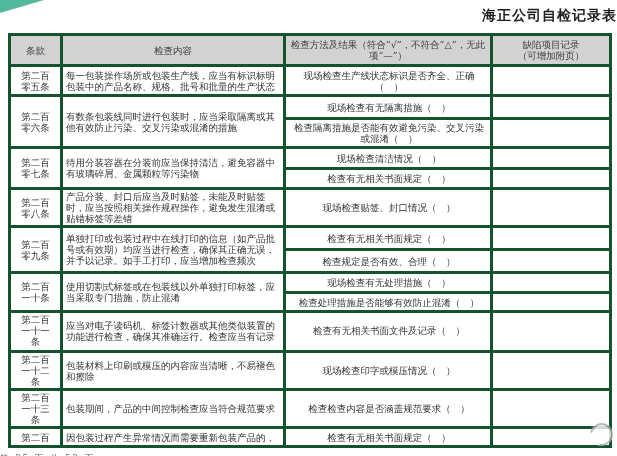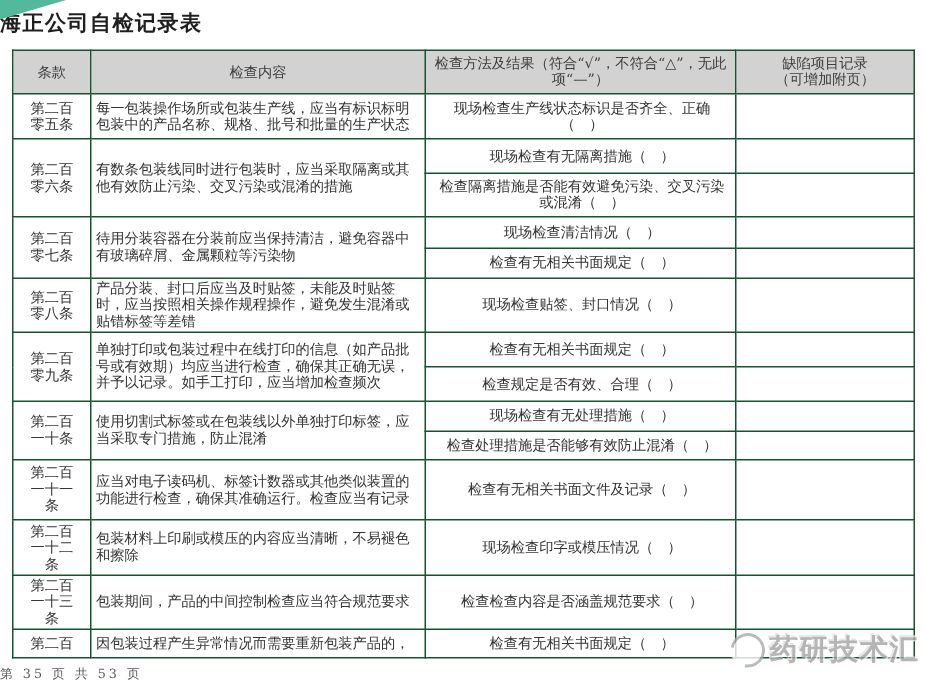--- a/index.html
+++ b/index.html
@@ -11,34 +11,34 @@
     color:#343434;
   }
   .corner-shape {
     position:absolute; top:0; left:0;
     width:44px; height:13px;
     background:#53b99d;
     clip-path:polygon(0 0,100% 0,0 100%);
   }
   .doc-title {
     margin:7px 0 8px 0;
-    text-align:left;
+    text-align:right;
     font-size:14px; font-weight:bold;
     color:#1f1f1f; letter-spacing:1px;
   }
   table.inspection {
     border-collapse:collapse;
     margin-left:8px;
     width:601px;
     table-layout:fixed;
     font-size:9.5px;
     line-height:11px;
   }
   .inspection td, .inspection th {
-    border:1px solid #14532d;
+    border:3px solid #14532d;
     padding:1px 3px;
     vertical-align:middle;
     overflow:hidden;
   }
   .inspection th {
     background:#d2d2d2;
     font-weight:normal;
     text-align:center;
     color:#3d3d3d;
     height:26px;
@@ -176,14 +176,13 @@
         <td class="method">检查有无相关书面规定（　）</td>
         <td class="defect"></td>
       </tr>
     </tbody>
 </table>
 
 <div class="page-footer">第 35 页 共 53 页</div>
 
 <div class="watermark">
   <span class="wm-circle"></span>
-  <span class="wm-text">药研技术汇</span>
 </div>
 
 </body></html>

